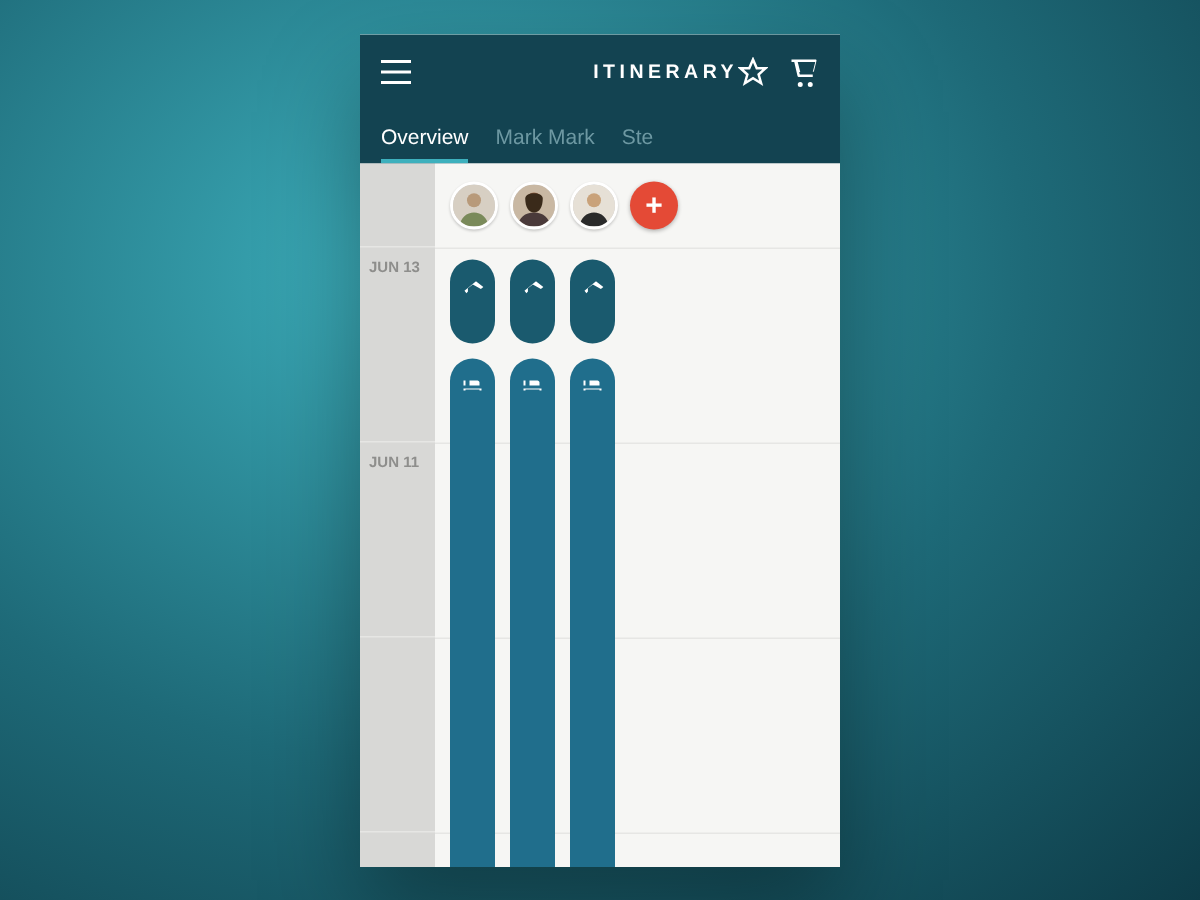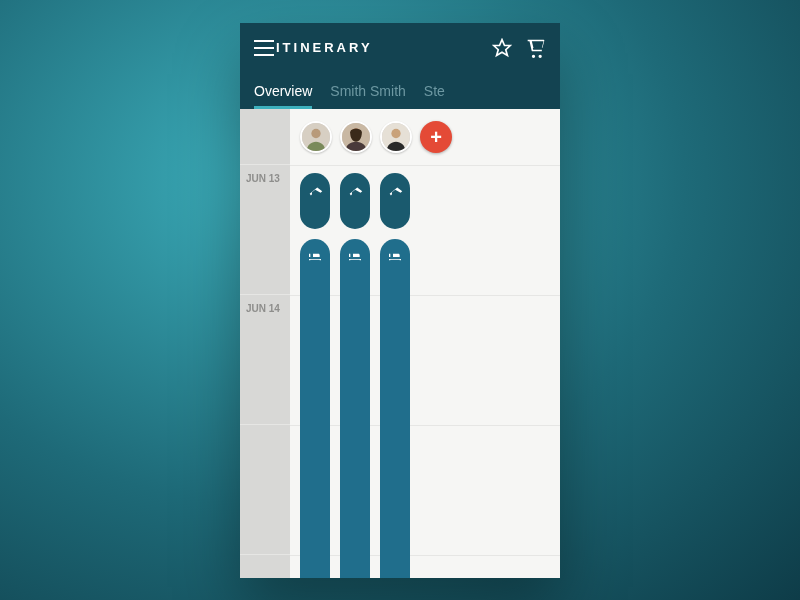--- a/index.html
+++ b/index.html
@@ -14,21 +14,21 @@
     display: flex; flex-direction: column; overflow: hidden;
     position: relative;
   }
   
   .header { background: #134351; color: #fff; }
   .topbar {
     height: 50px; display: flex; align-items: center; padding: 0 14px;
   }
   .hamburger { width: 22px; height: 22px; display: flex; flex-direction: column; justify-content: center; gap: 5px; cursor: pointer; }
   .hamburger span { display: block; height: 2px; background: #fff; width: 20px; }
-  .title { flex: 1; text-align: left; font-size: 13px; letter-spacing: 3px; font-weight: 600; }
+  .title { flex: 1; text-align: right; font-size: 13px; letter-spacing: 3px; font-weight: 600; }
   .actions { display: flex; gap: 14px; align-items: center; }
   .icon { width: 20px; height: 20px; display: inline-flex; align-items: center; justify-content: center; cursor: pointer; }
   .icon svg { width: 20px; height: 20px; fill: none; stroke: #fff; stroke-width: 2; }
   .cart svg { fill: #fff; stroke: none; }
   
   .tabs {
     display: flex; gap: 18px; padding: 0 14px; height: 36px; align-items: flex-end;
     font-size: 14px; color: #6d98a2; overflow: hidden; white-space: nowrap;
   }
   .tab { padding-bottom: 10px; cursor: pointer; position: relative; }
@@ -90,30 +90,30 @@
         </div>
         <div class="icon cart">
           <svg viewBox="0 0 24 24">
               <path d="M7 4h14l-2 8H9L7 4zM5 2H2v2h2.2l2.6 11.2c.1.5.5.8 1 .8H19v-2H8.6L8.2 12H19c.5 0 .9-.3 1-.8L22 3c.1-.6-.3-1-.9-1H5zm4 18a2 2 0 100 4 2 2 0 000-4zm8 0a2 2 0 100 4 2 2 0 000-4z"></path>
             </svg>
         </div>
       </div>
     </div>
     <div class="tabs">
       <div class="tab active">Overview</div>
-      <div class="tab">Smith Smith</div>
+      <div class="tab">Mark Mark</div>
       <div class="tab">Ste</div>
     </div>
   </div>
 
   <div class="body">
     <div class="date-col">
       <div class="spacer"></div>
       <div class="date-cell">JUN 13</div>
-      <div class="date-cell">JUN 14</div>
+      <div class="date-cell">JUN 11</div>
       <div class="date-cell"></div>
     </div>
 
     <div class="main">
       <div class="row-line" style="top:56px"></div>
       <div class="row-line" style="top:186px"></div>
       <div class="row-line" style="top:316px"></div>
       <div class="row-line" style="top:446px"></div>
 
       <div class="avatars">

